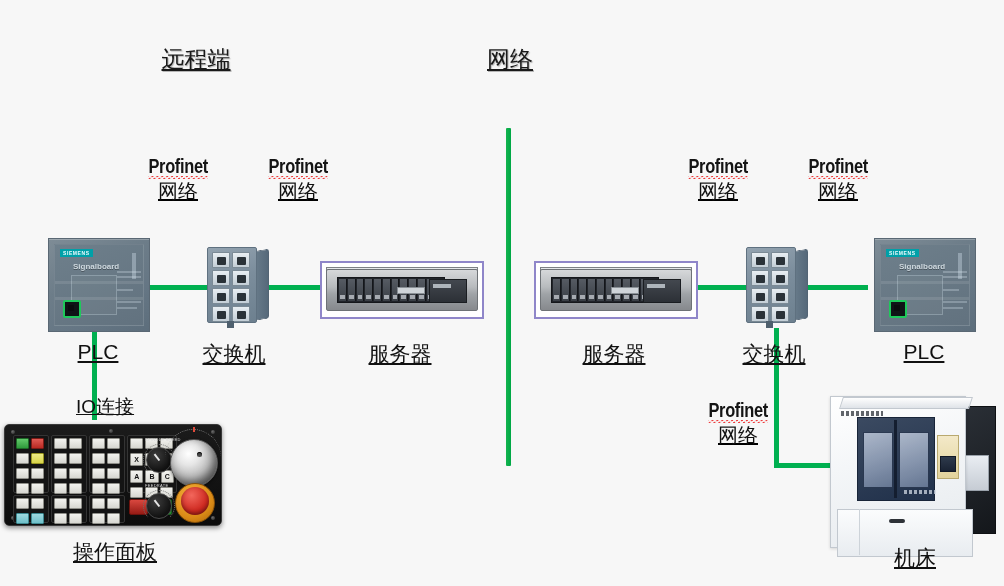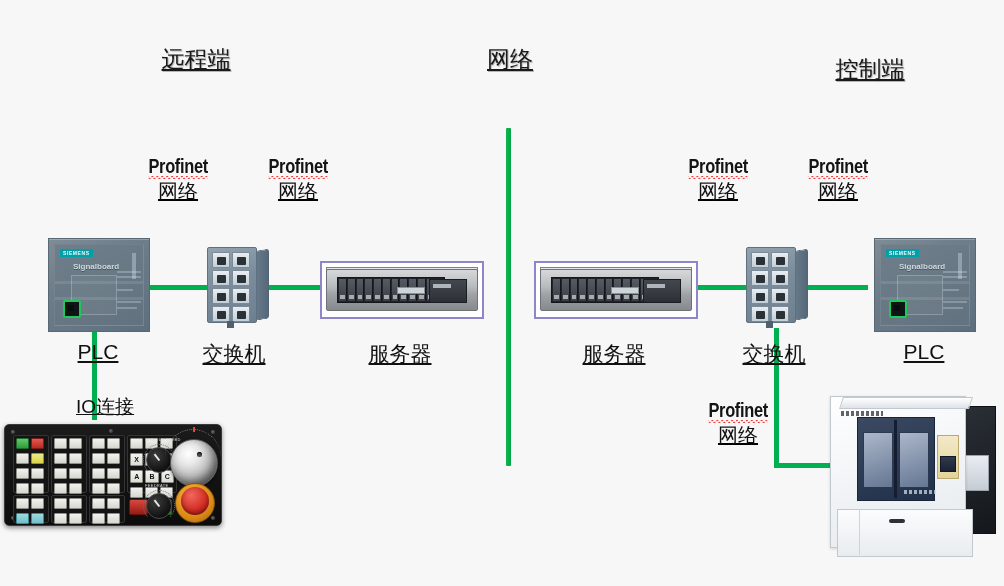--- a/index.html
+++ b/index.html
@@ -306,21 +306,20 @@
   }
   .mt .seam{position:absolute;background:#cdd3d9;}
 </style>
 </head>
 <body>
 
 <div id="stage">
 
   <div class="abs zone-title" style="left:116px;top:44px;width:160px;">远程端</div>
   <div class="abs zone-title" style="left:430px;top:44px;width:160px;">网络</div>
-  <div class="abs zone-title" style="left:790px;top:54px;width:160px;">控制端</div>
 
   <div class="divider" style="left:506px;top:128px;width:5px;height:338px;"></div>
 
   <div class="cable" style="left:147px;top:285px;width:62px;height:5px;"></div>
   <div class="cable" style="left:268px;top:285px;width:56px;height:5px;"></div>
   <div class="cable" style="left:92px;top:328px;width:5px;height:92px;"></div>
 
   <div class="cable" style="left:682px;top:285px;width:64px;height:5px;"></div>
   <div class="cable" style="left:806px;top:285px;width:62px;height:5px;"></div>
   <div class="cable" style="left:774px;top:328px;width:5px;height:140px;"></div>
@@ -592,20 +591,21 @@
     <div class="dlabel" style="left:140px;top:58px;">FEEDRATE</div>
     <div class="dial" style="left:141px;top:68px;width:24px;height:24px;">
       <div class="arc"></div>
     </div>
     <div class="wscale" style="left:160px;top:4px;">
       <div class="mark"></div>
     </div>
     <div class="wheel" style="left:165px;top:14px;"></div>
     <div class="estop" style="left:170px;top:58px;"></div>
   </div>
+  <div class="abs dev-label" style="left:30px;top:538px;width:170px;">操作面板</div>
 
   <div class="mt" style="left:824px;top:388px;">
     <div class="back">
       <div class="backpanel"></div>
     </div>
     <div class="main">
       <div class="top"></div>
       <div class="logo"></div>
       <div class="win">
         <div class="pane l"></div>
@@ -614,14 +614,15 @@
         <div class="wlogo"></div>
       </div>
       <div class="ctrl">
         <div class="scr"></div>
       </div>
       <div class="base"></div>
       <div class="handle"></div>
       <div class="seam" style="left:28px;top:112px;width:1px;height:46px;"></div>
     </div>
   </div>
+  <div class="abs dev-label" style="left:860px;top:544px;width:110px;">机床</div>
 
 </div>
 
 </body></html>

